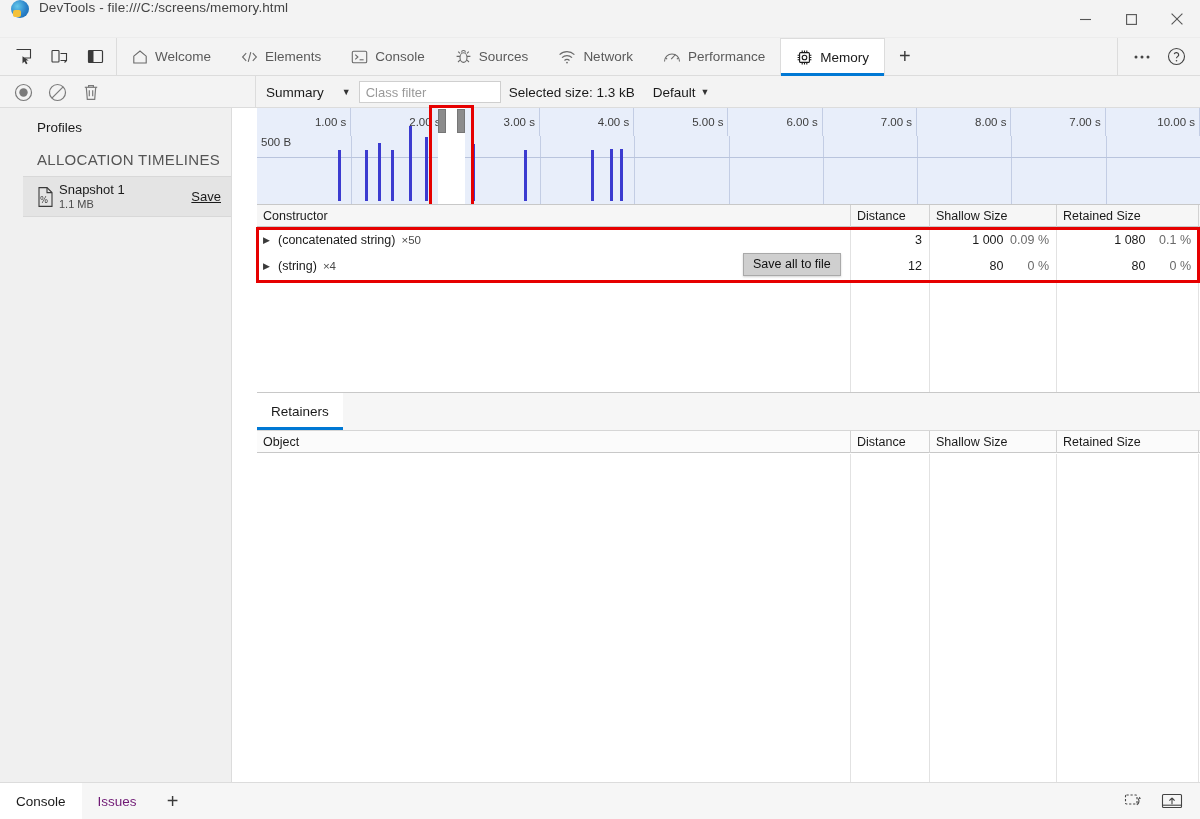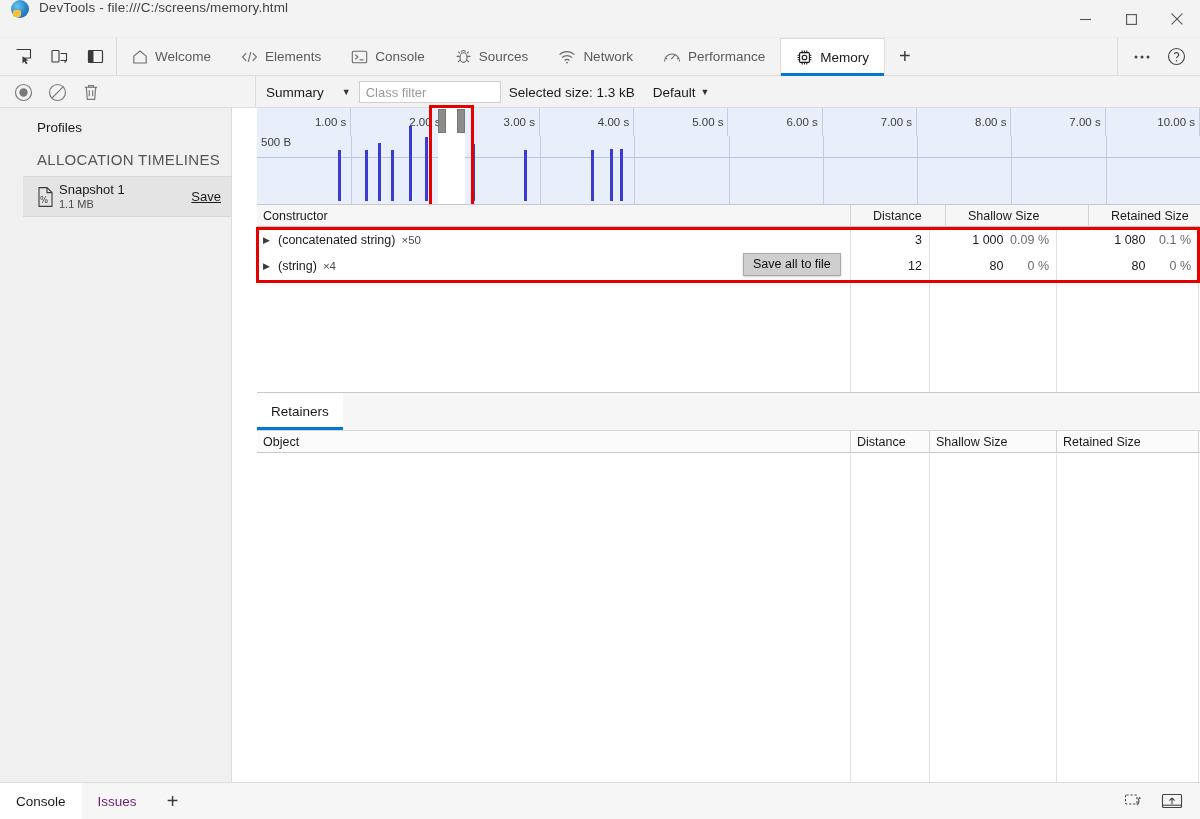--- a/index.html
+++ b/index.html
@@ -192,21 +192,21 @@
     position: absolute; border: 3px solid #e60000; pointer-events: none;
   }
 
   
   #ctable {
     position: absolute; left: 257px; top: 204px; width: 943px; height: 188px;
     background: #fff; border-top: 1px solid #c8c8c8;
   }
   .thead {
     display: flex; height: 22px; background: #f6f6f6;
-    border-bottom: 1px solid #c8c8c8; align-items: center; gap: 16px;
+    border-bottom: 1px solid #c8c8c8; align-items: center;
   }
   .th {
     font-size: 12.5px; color: #1a1a1a; padding-left: 6px;
     border-right: 1px solid #d2d2d2; height: 22px; line-height: 22px;
     flex: none; white-space: nowrap; overflow: hidden;
   }
   .trow { display: flex; height: 26px; align-items: center; position: relative; }
   .td {
     font-size: 12.5px; color: #1a1a1a; height: 26px; line-height: 26px;
     border-right: 1px solid #e2e2e2;

